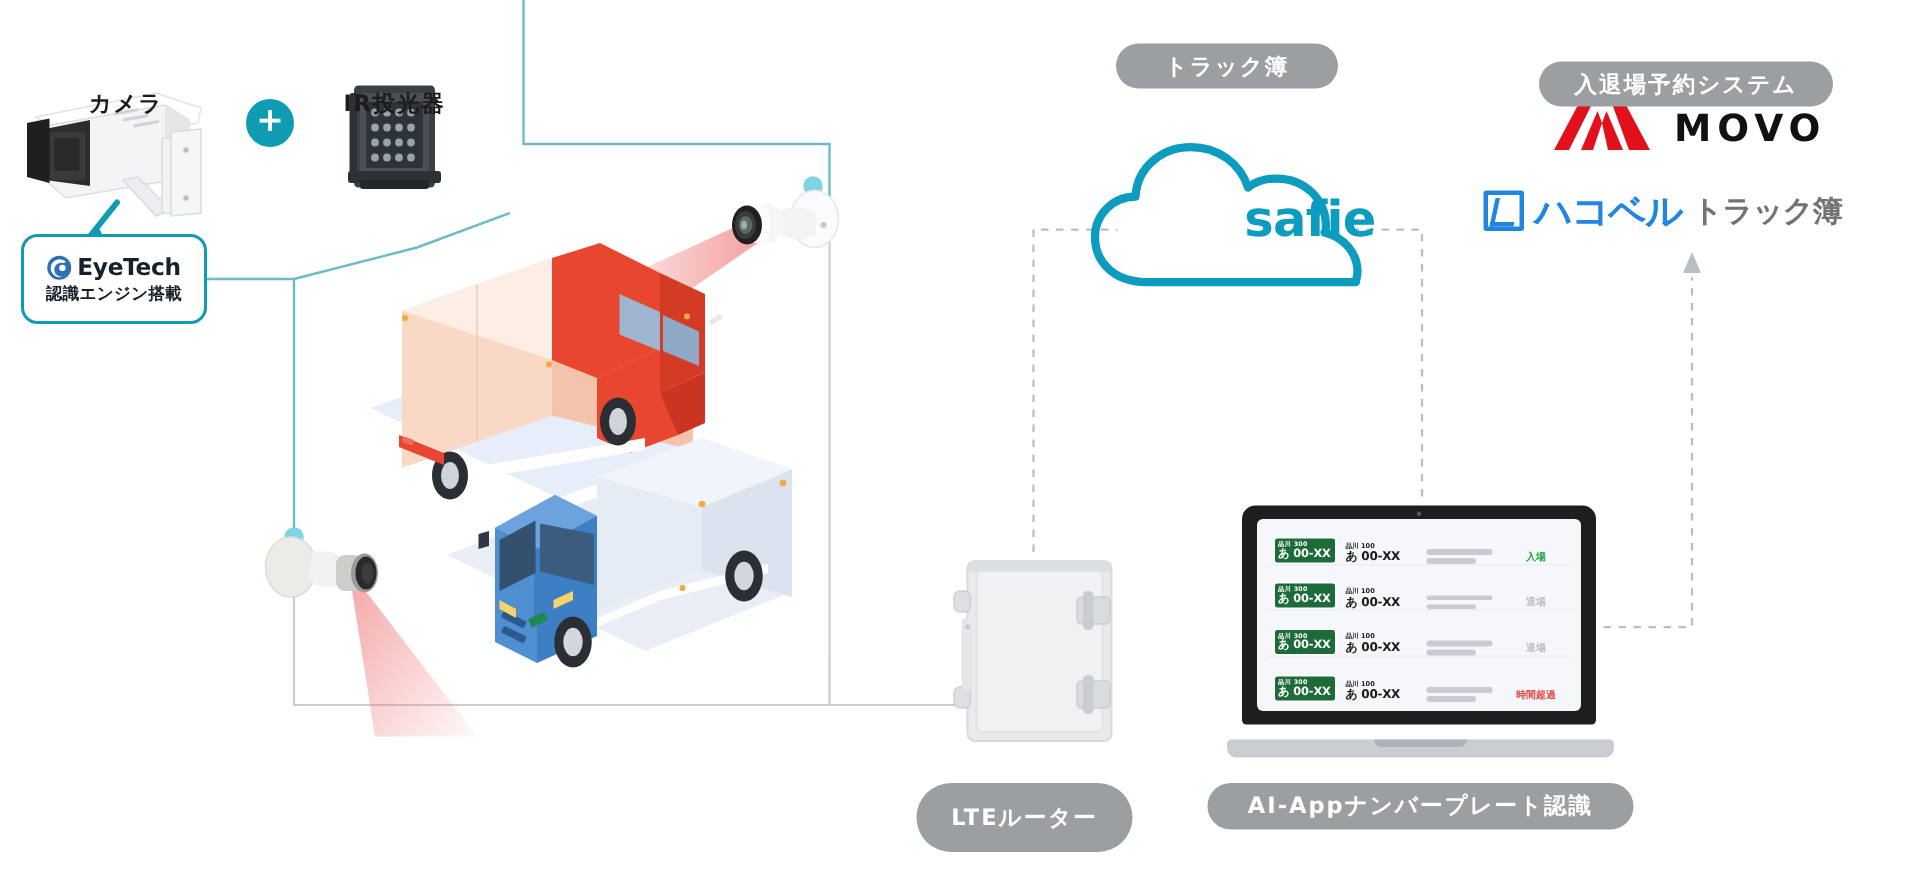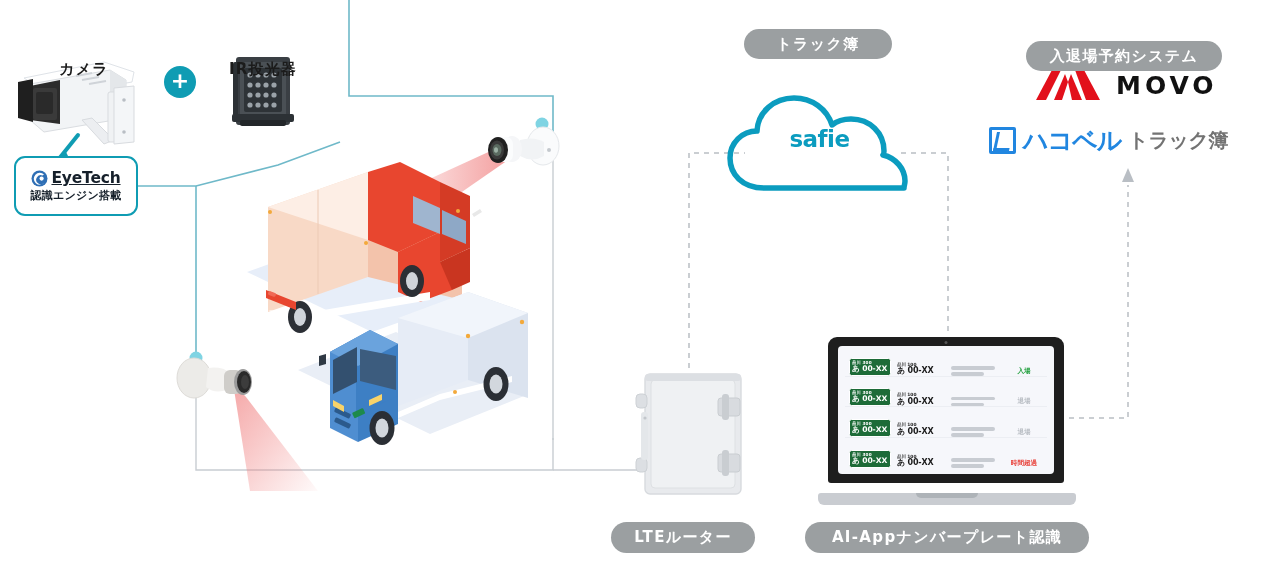--- a/index.html
+++ b/index.html
@@ -26,28 +26,28 @@
   }
 
   
   .eyetech{
     position:absolute;left:14px;top:156px;width:124px;height:60px;
     background:#fff;border:2.4px solid #0f9cb3;border-radius:11px;
     box-sizing:border-box;display:flex;flex-direction:column;
     align-items:center;justify-content:center;gap:1px;z-index:40;
   }
   .eyetech-row{display:flex;align-items:center;gap:3px;}
-  .eyetech-name{font-size:15.5px;font-weight:bold;color:#16202b;letter-spacing:-.2px;text-decoration:underline;}
+  .eyetech-name{font-size:15.5px;font-weight:bold;color:#16202b;letter-spacing:-.2px;}
   .eyetech-sub{font-size:11px;font-weight:bold;color:#16202b;letter-spacing:.02em;}
 
   
   .cloud-wrap{position:absolute;left:722px;top:84px;width:195px;height:110px;z-index:20;}
   .cloud-text{
-    position:absolute;left:0;right:0;top:42px;text-align:center;
-    font-size:23px;font-weight:bold;color:#0b9cbf;letter-spacing:-.5px;
+    position:absolute;left:0;right:0;top:42px;text-align:right;
+    font-size:33px;font-weight:bold;color:#0b9cbf;letter-spacing:-.5px;
   }
 
   
   .movo{position:absolute;left:1032px;top:68px;display:flex;align-items:center;gap:12px;}
   .movo-text{font-size:25px;font-weight:bold;color:#111;letter-spacing:.16em;}
 
   
   .hacobell{position:absolute;left:989px;top:124px;display:flex;align-items:center;gap:7px;}
   .hb-mark{width:27px;height:27px;border:3.5px solid #2186e0;box-sizing:border-box;
            position:relative;border-radius:2px;}
@@ -442,16 +442,16 @@
       </div>
     </div>
     <div class="base"></div>
   </div>
 
   <div class="caption" style="left:34px;top:36px;width:100px;">カメラ</div>
   <div class="caption" style="left:213px;top:36px;width:100px;">IR投光器</div>
 
   <div class="pill" style="left:744px;top:29px;width:148px;height:30px;">トラック簿</div>
   <div class="pill" style="left:1026px;top:29px;width:196px;height:30px;margin-top:12px;">入退場予約システム</div>
-  <div class="pill" style="left:611px;top:522px;width:144px;height:31px;">LTEルーター</div>
+  <div class="pill" style="left:611px;top:522px;width:144px;height:46px;">LTEルーター</div>
   <div class="pill" style="left:805px;top:522px;width:284px;height:31px;">AI-Appナンバープレート認識</div>
 
 </div>
 
 </body></html>

